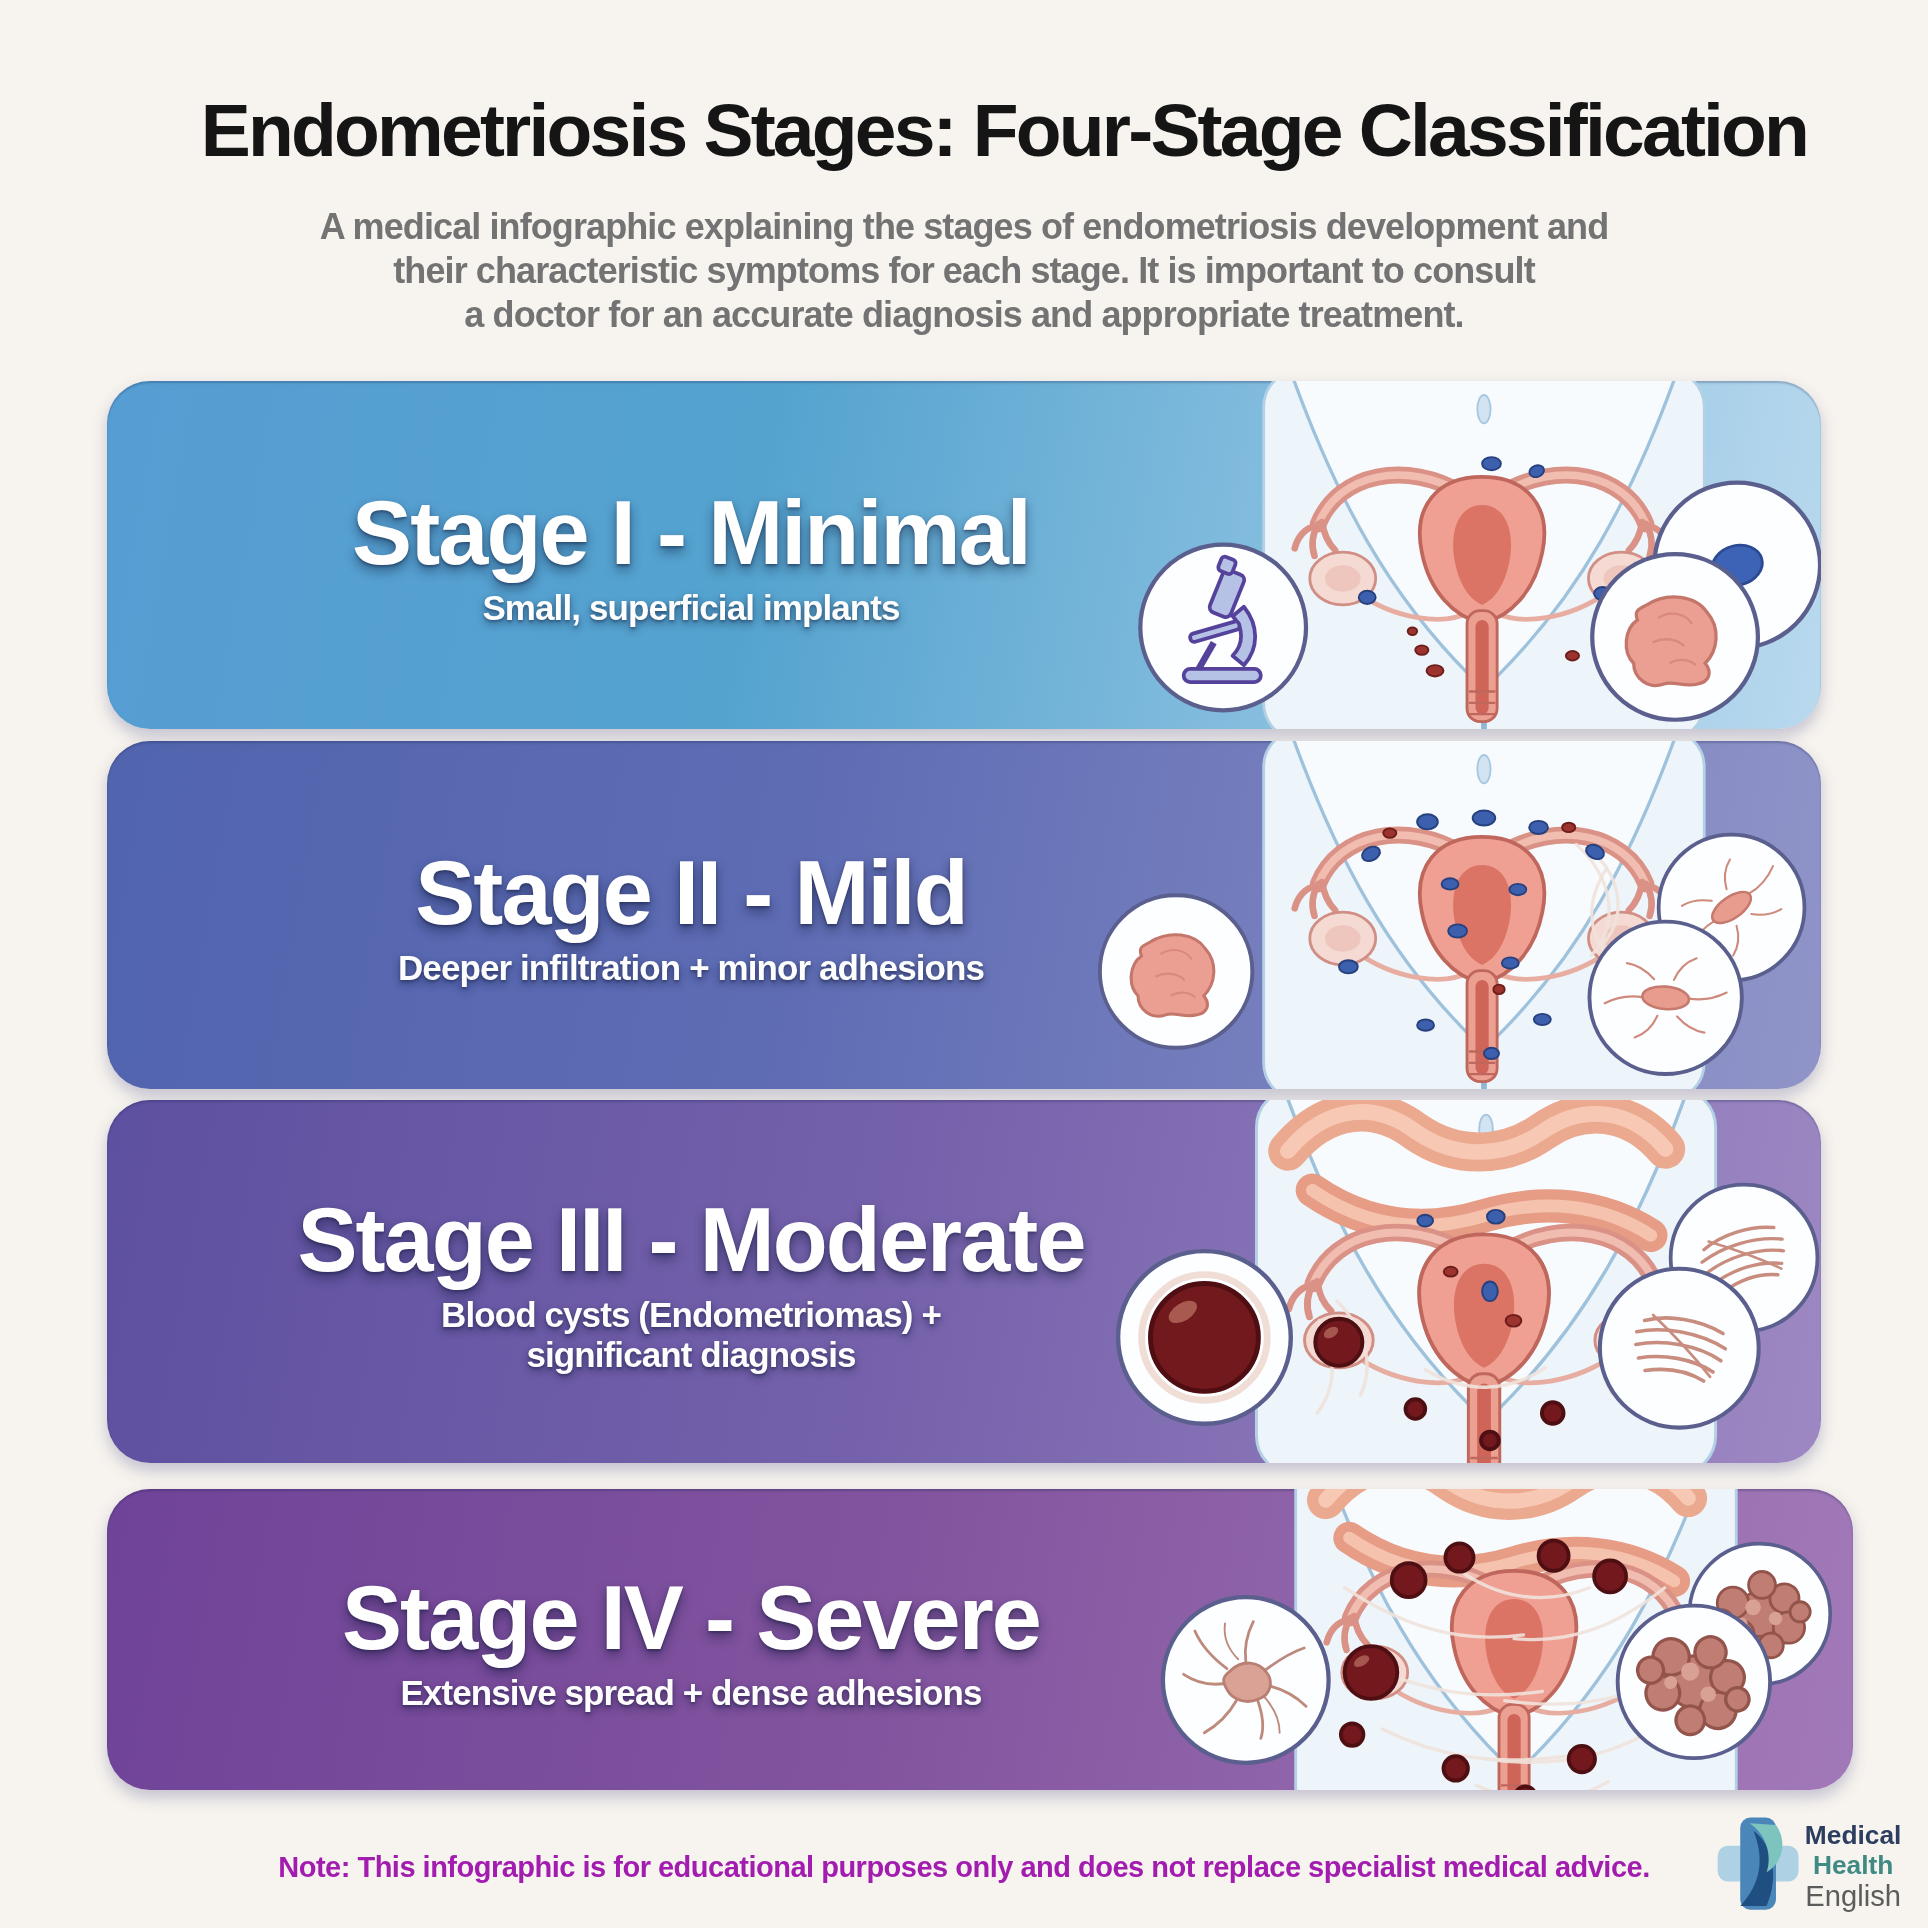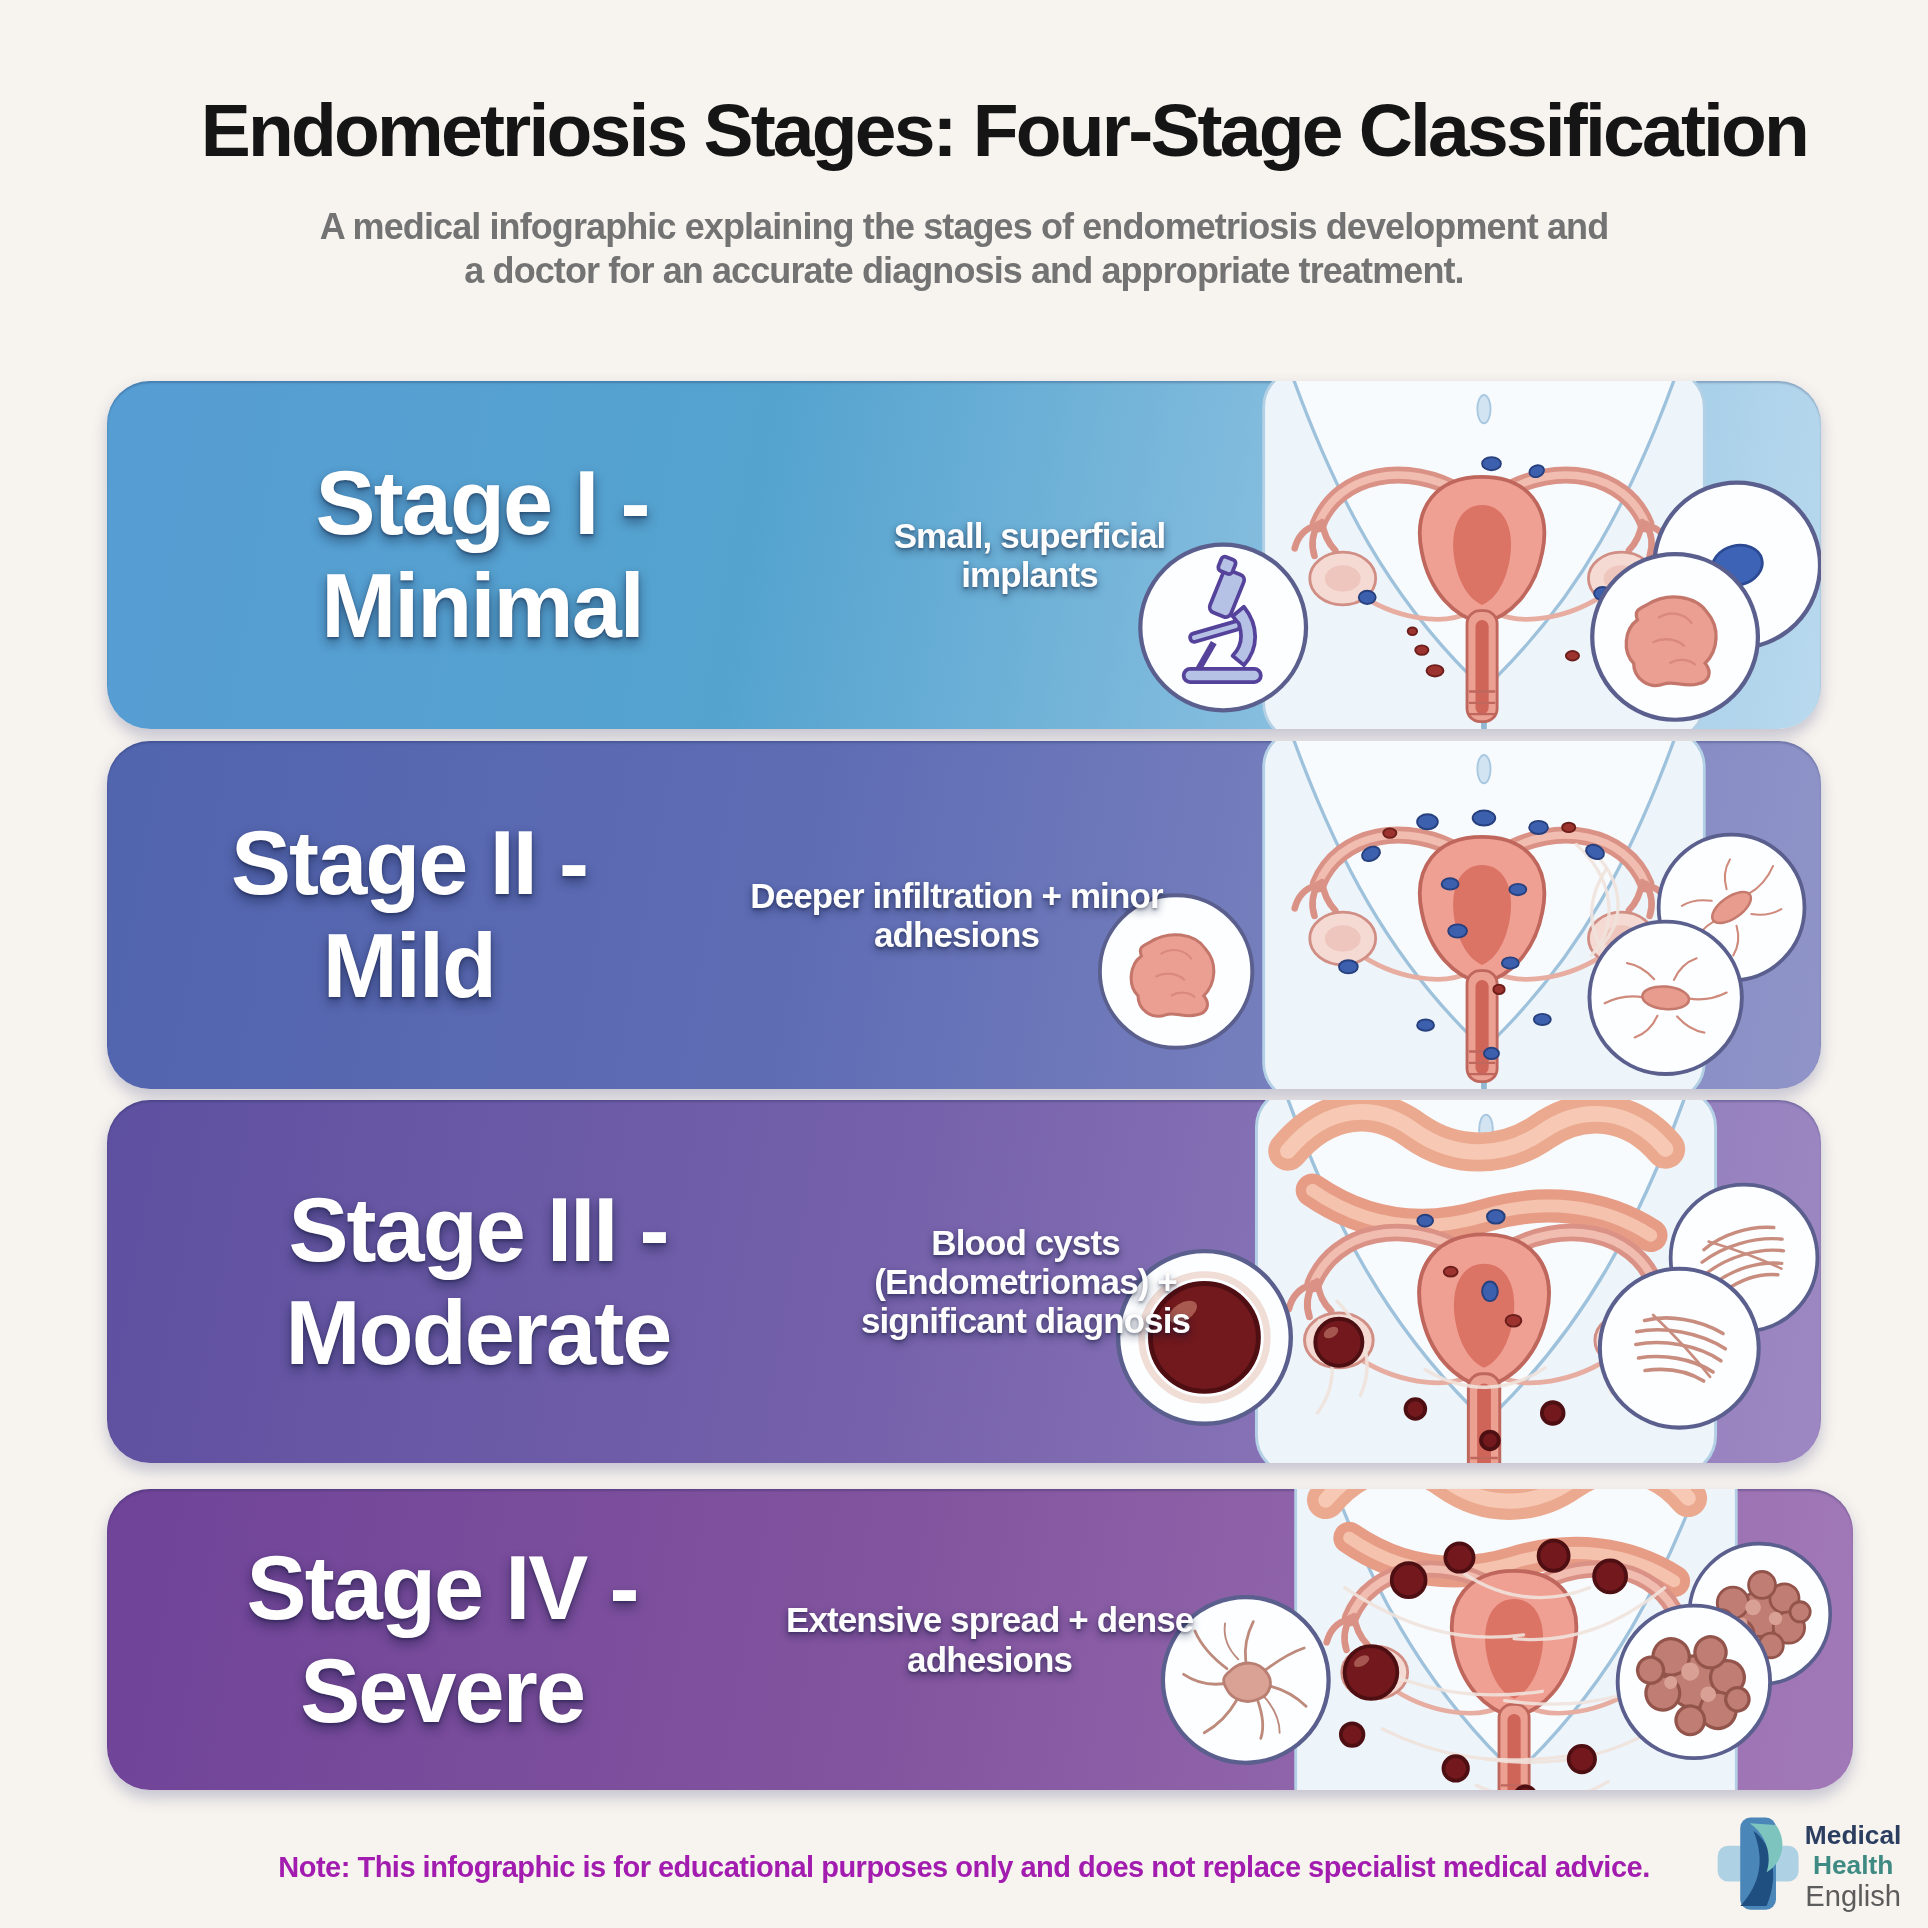--- a/index.html
+++ b/index.html
@@ -14,21 +14,21 @@
 
   .bands{position:absolute;top:381px;left:107px;width:1714px;}
   .band{position:relative;width:1714px;border-radius:43px;overflow:hidden;
     box-shadow:0 7.5px 15px rgba(70,70,130,.28), inset 0 1.9px 1.9px rgba(25,35,75,.25);}
   .band1{height:348px;background:linear-gradient(100deg,#569dd3 0%,#54a3cf 38%,#b9d9ee 100%);}
   .band2{height:348px;margin-top:12px;background:linear-gradient(100deg,#5164ae 0%,#5e6cb4 40%,#9094c8 100%);}
   .band3{height:363px;margin-top:11px;background:linear-gradient(100deg,#5e50a0 0%,#7561ab 45%,#9d88c3 100%);}
   .band4{height:301px;margin-top:26px;background:linear-gradient(100deg,#6f4398 0%,#82549f 45%,#a279b8 100%);padding-left:32px;}
 
   .band-text{position:absolute;left:38px;top:0;bottom:0;width:1092px;
-    display:flex;flex-direction:row;justify-content:center;align-items:center;gap:3px;text-align:center;z-index:3;}
+    display:flex;flex-direction:column;justify-content:center;align-items:center;gap:3px;text-align:center;z-index:3;}
   .band-heading{margin:0;font-size:90px;font-weight:800;letter-spacing:-1.9px;color:#ffffff;
     text-shadow:0 5.6px 11.3px rgba(10,20,50,.45),0 1.9px 2.8px rgba(10,20,50,.4);}
   .band-desc{margin:0;font-size:35px;font-weight:700;letter-spacing:-0.9px;line-height:1.12;color:#fdfdfe;
     text-shadow:0 3.8px 8.5px rgba(10,20,50,.45),0 1.9px 2.8px rgba(10,20,50,.35);}
   .band-desc span{display:block;}
   .band-desc span:empty{display:none;}
 
   .band-art{position:absolute;top:0;right:0;bottom:0;width:772px;z-index:2;}
   .band-art svg{width:100%;height:100%;display:block;}
 
@@ -184,20 +184,21 @@
     </g>
   </defs>
 </svg>
 
 <div class="page">
 
   <h1 class="title">Endometriosis Stages: Four-Stage Classification</h1>
 
   <p class="subtitle">
     <span>A medical infographic explaining the stages of endometriosis development and</span>
+    <span>their characteristic symptoms for each stage. It is important to consult</span>
     <span>a doctor for an accurate diagnosis and appropriate treatment.</span>
   </p>
 
   <div class="bands">
 
     <section class="band band1">
       <div class="band-text">
         <h2 class="band-heading">Stage I - Minimal</h2>
         <p class="band-desc">
           <span>Small, superficial implants</span>

